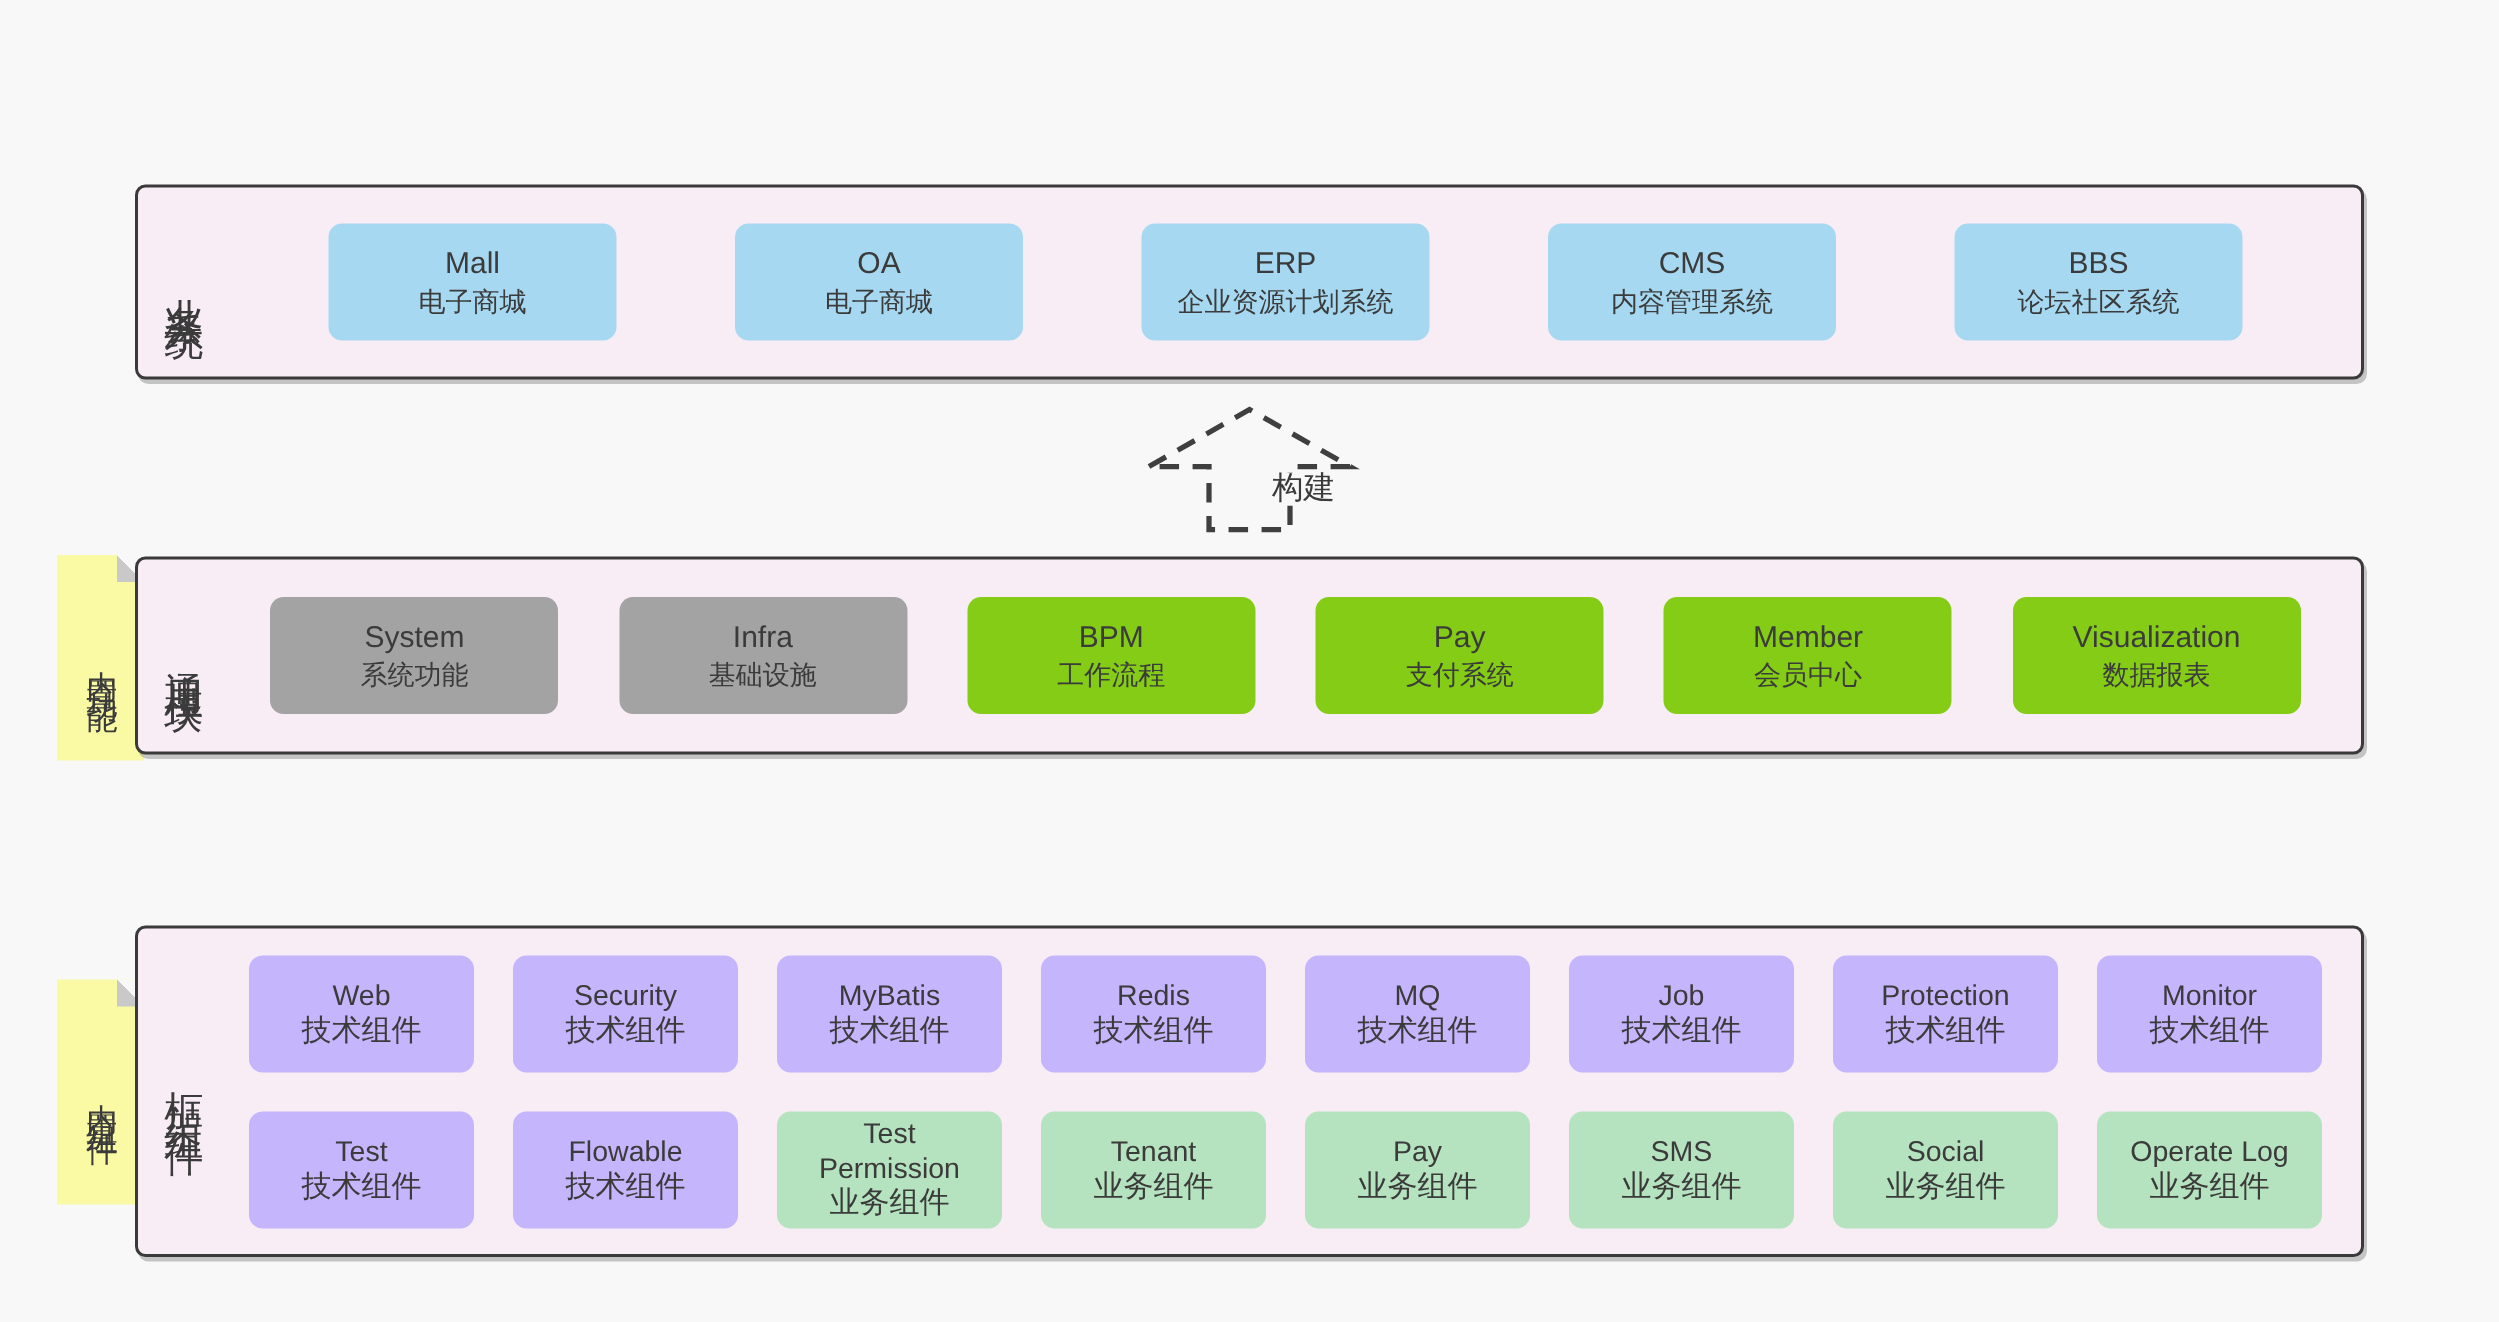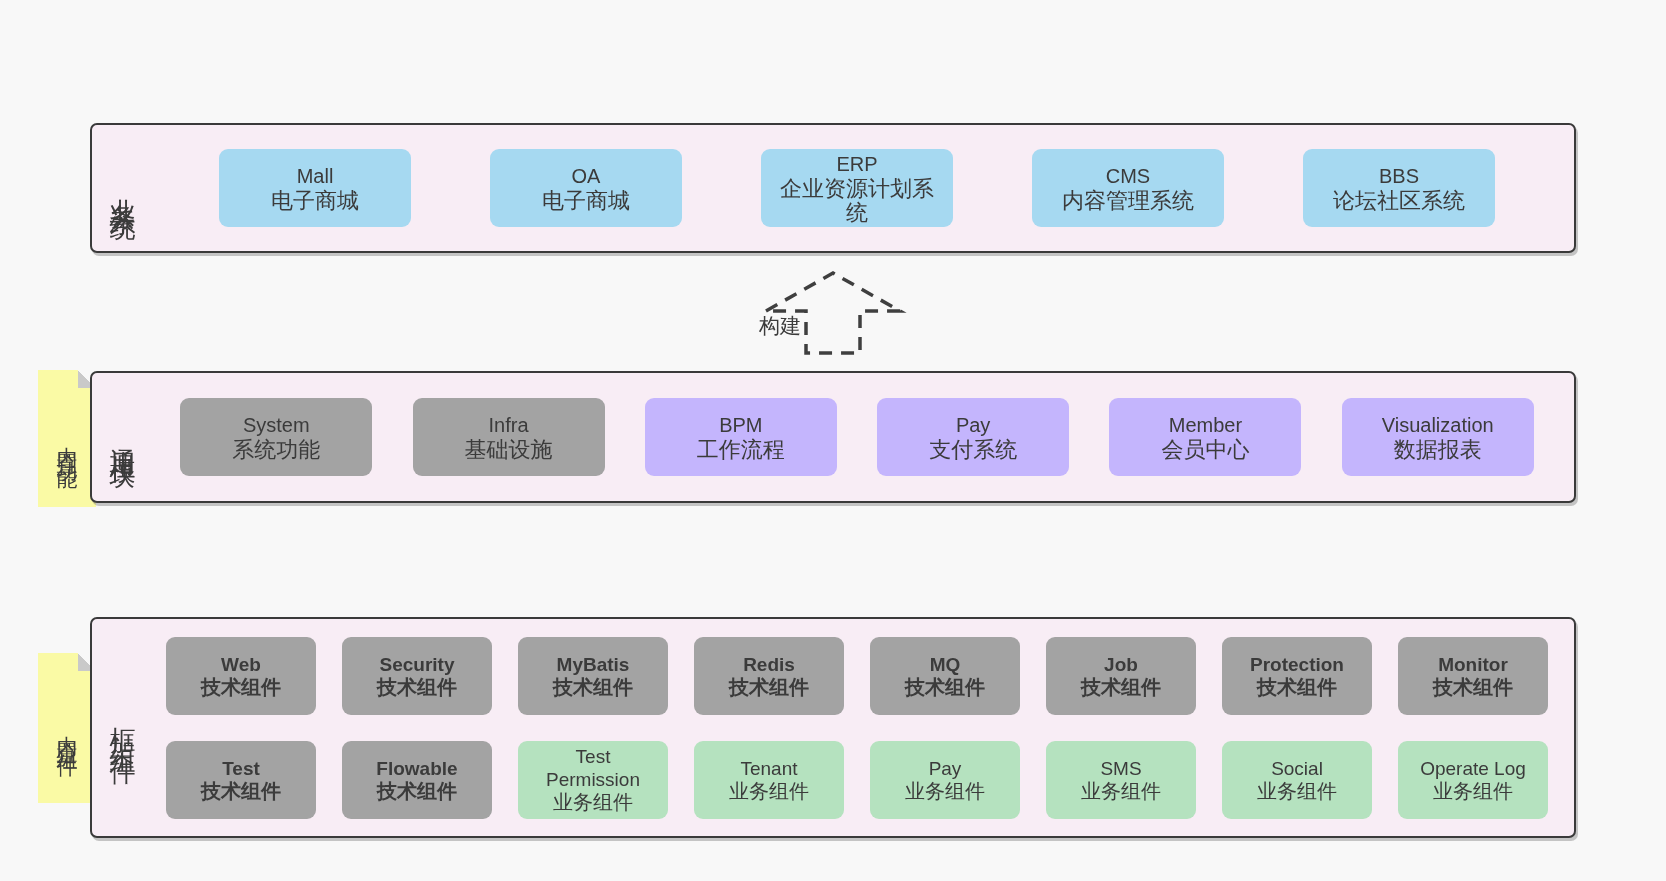--- a/index.html
+++ b/index.html
@@ -33,28 +33,28 @@
   
   .box {
     border-radius:9px; box-sizing:border-box; padding:4px 14px;
     display:flex; flex-direction:column; justify-content:center; align-items:center;
     text-align:center;
   }
   .panel-top .box, .panel-mid .box { width:192px; height:78px; }
   .panel-bottom .box { width:150px; height:78px; }
 
   .box .en { font-size:20px; line-height:25px; }
-  .box .cn { font-size:22px; line-height:24px; }
+  .box .cn { font-size:18px; line-height:24px; }
   .panel-bottom .box .en { font-size:19px; line-height:23px; }
   .panel-bottom .box .cn { font-size:20px; line-height:23px; }
 
   .box.blue { background:#a6d9f1; }
   .box.core { background:#a3a3a3; }
-  .box.opt  { background:#c4b5fd; }
-  .box.tech { background:#a3a3a3;font-weight:bold; }
+  .box.opt  { background:#84cc16; }
+  .box.tech { background:#c4b5fd; }
   .box.biz  { background:#b5e2bf; }
 
   
   .sticky {
     position:absolute; left:38px; width:58px; background:#fafaa5; z-index:1;
     display:flex; align-items:center; justify-content:center;
   }
   .sticky-mid    { top:370px; height:137px; }
   .sticky-bottom { top:653px; height:150px; }
   .sticky .fold {
@@ -69,21 +69,21 @@
   
   .arrow { position:absolute; left:758px; width:150px; height:86px; z-index:0; }
   .arrow-build     { top:270px; }
   .arrow-implement { top:512px; }
   .arrow svg { display:block; width:150px; height:86px; }
   .arrow svg path {
     fill:none; stroke:#3f3f3f; stroke-width:3.5;
     stroke-dasharray:13 9; stroke-linejoin:miter;
   }
   .arrow-label {
-    position:absolute; top:45px; left:0; right:0; text-align:left;
+    position:absolute; top:45px; left:0; right:17px; text-align:right;
     font-size:21px; line-height:22px;
   }
   .arrow-label span { background:#f8f8f8; padding:0 1px; display:inline-block; }
 </style>
 </head>
 <body>
 
 <div class="canvas">
 
   <div class="sticky sticky-mid">

